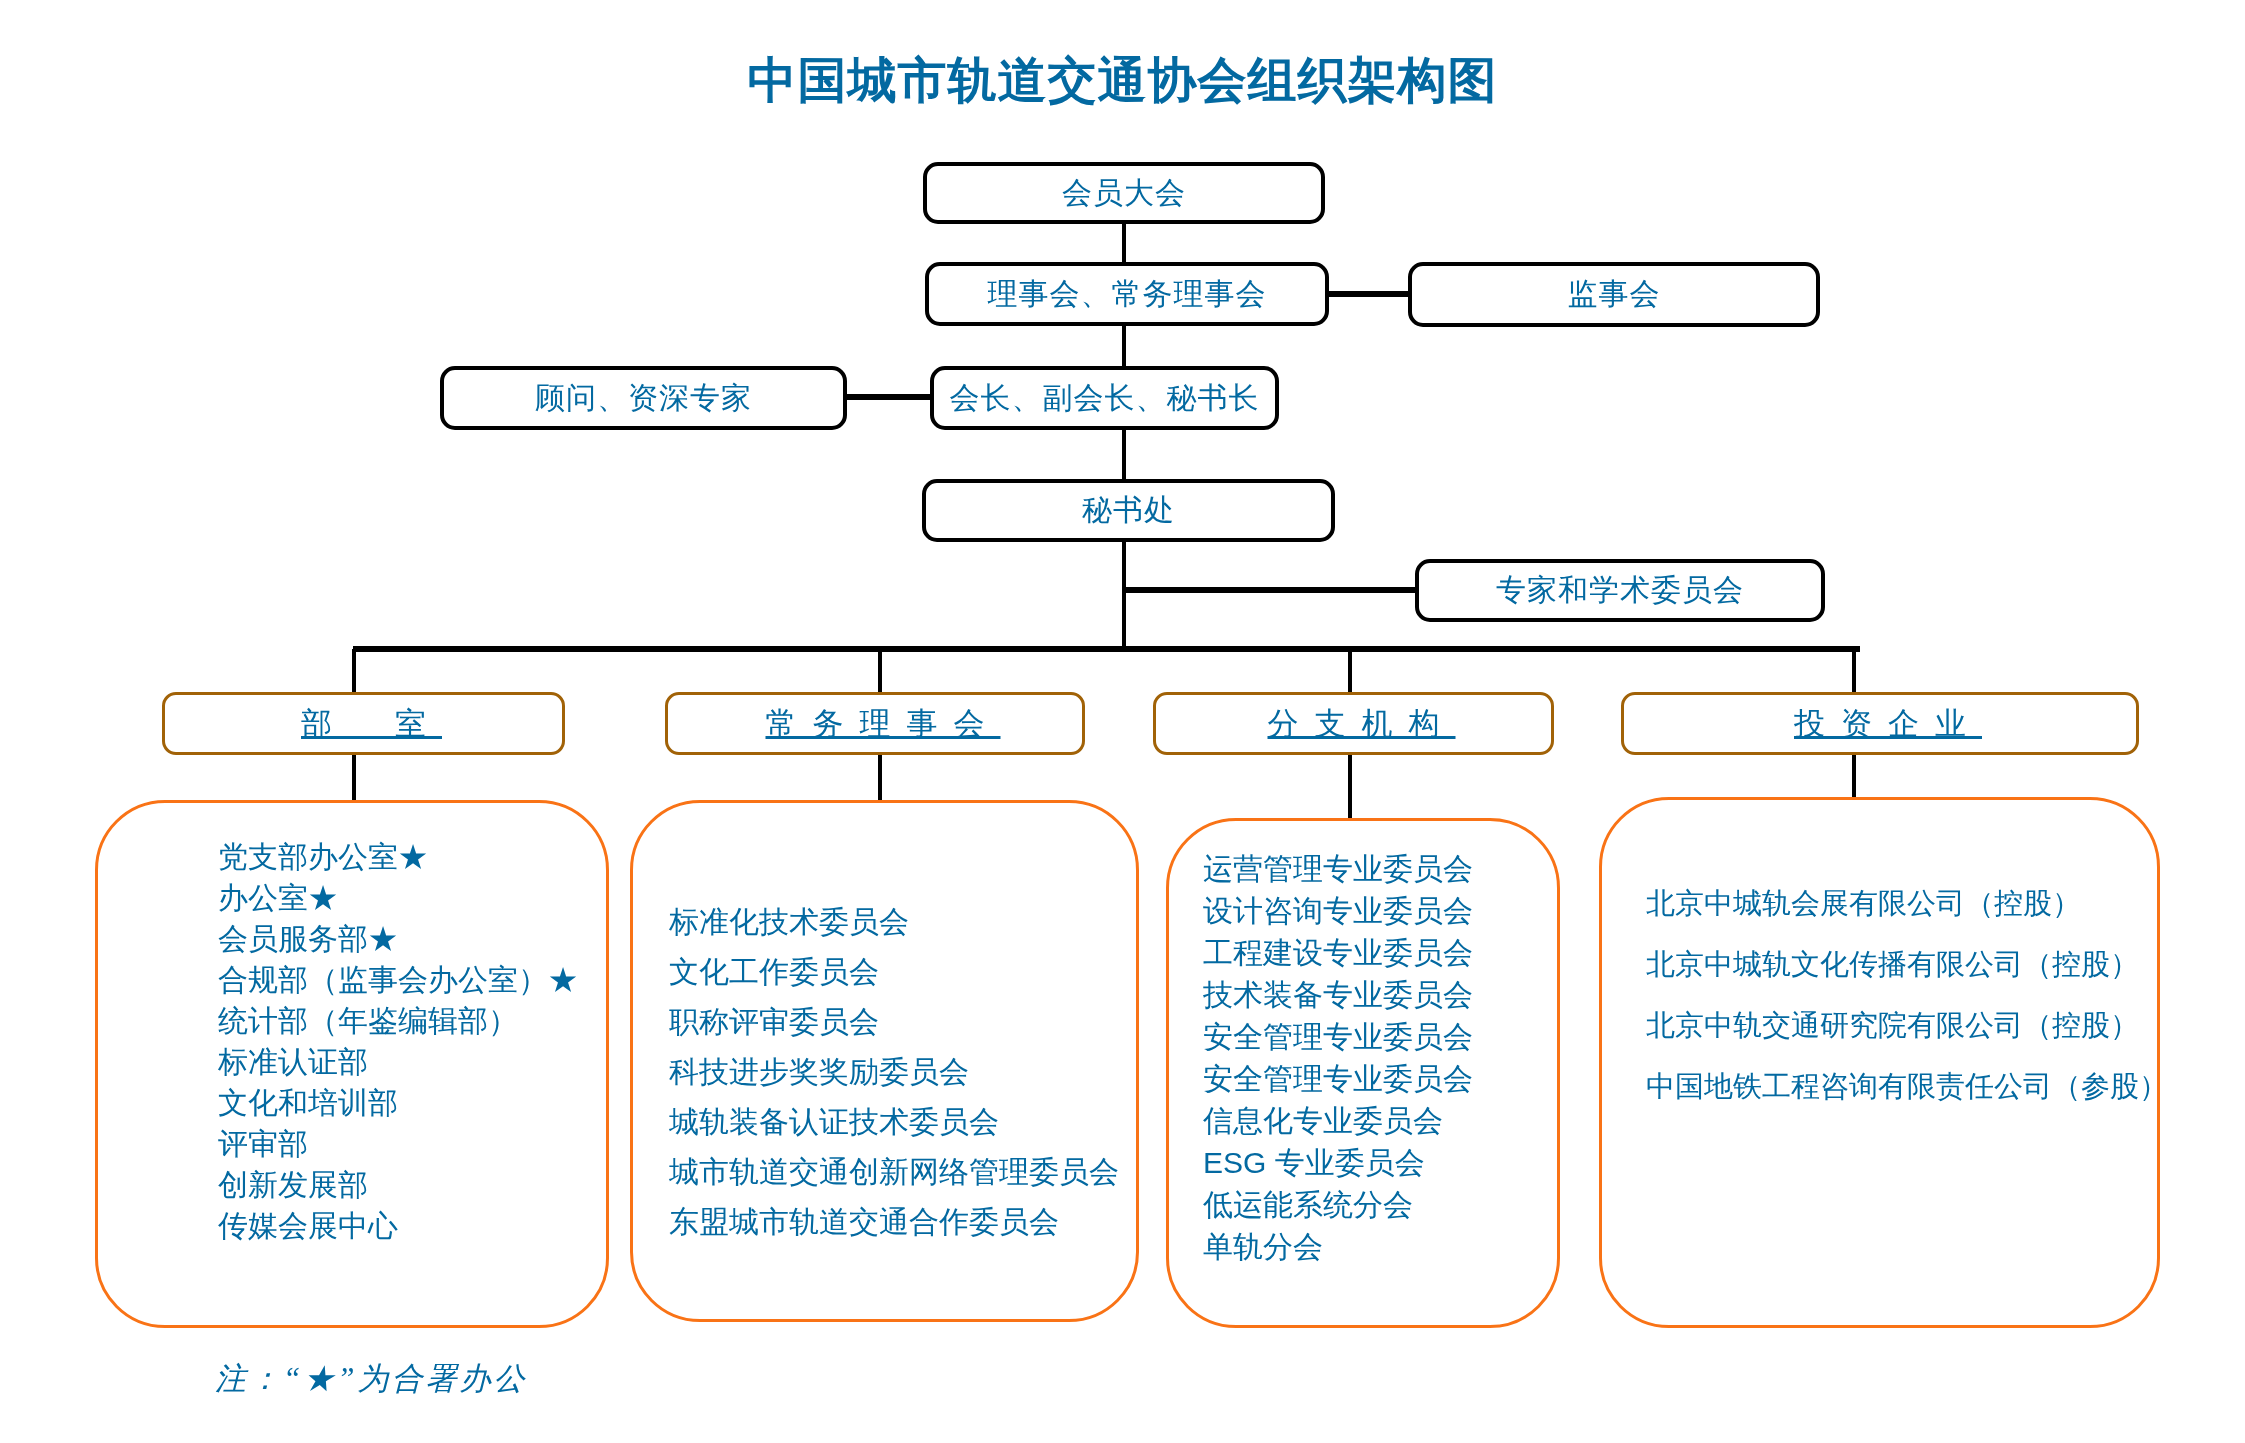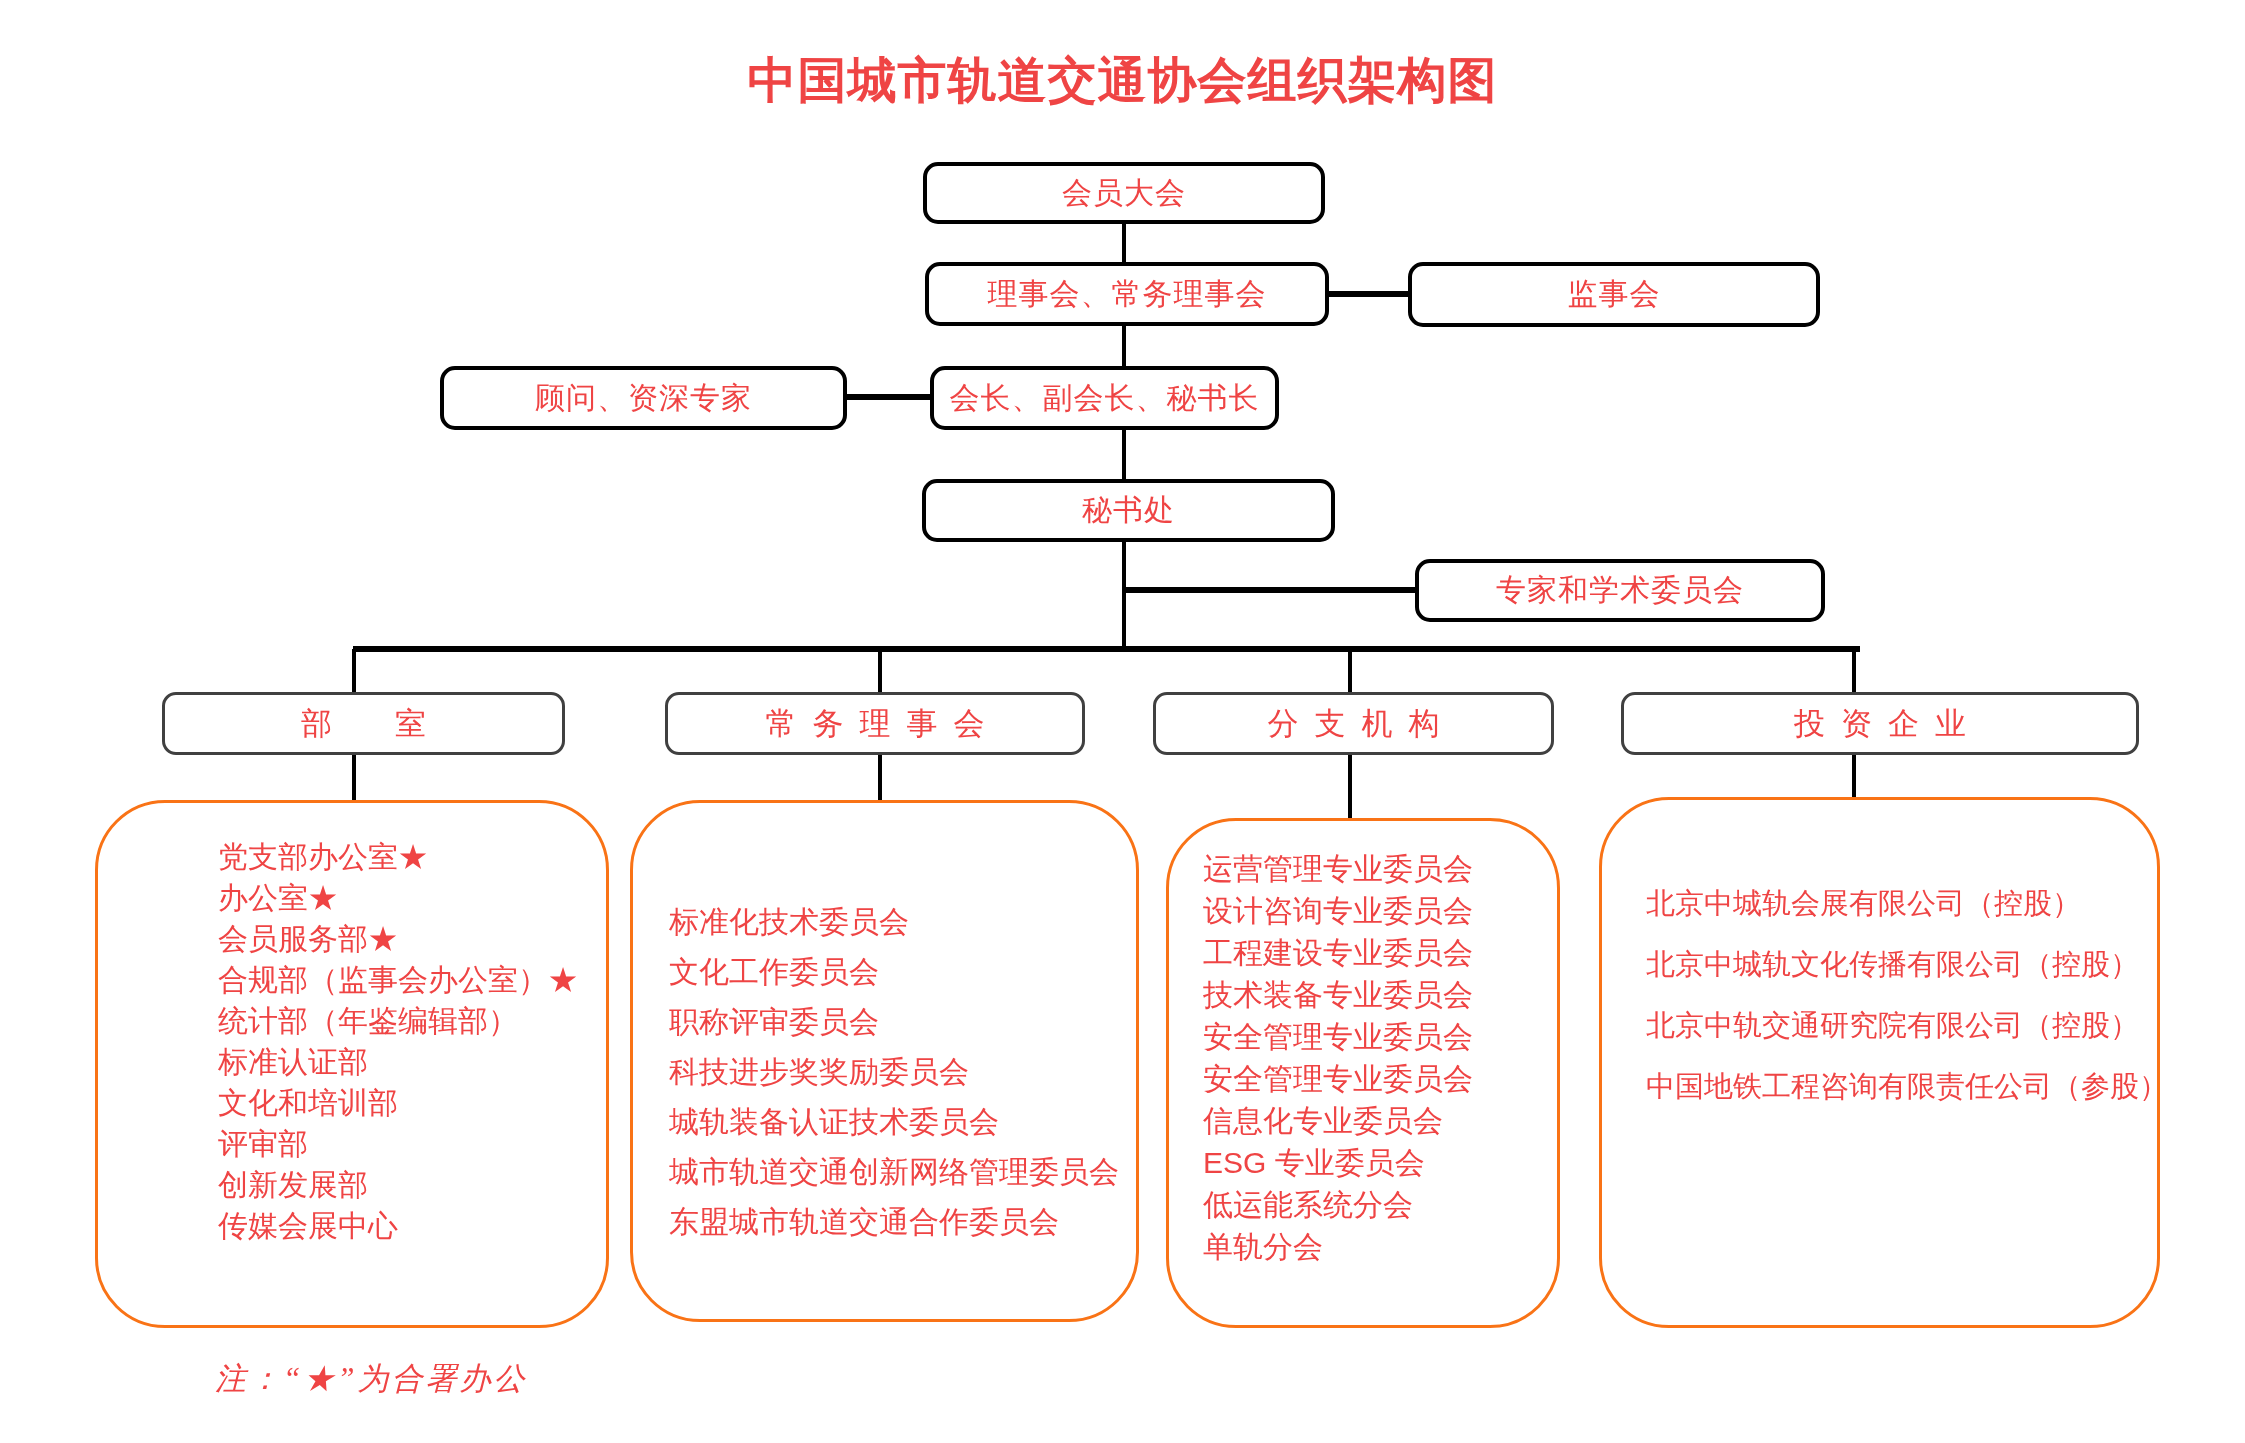--- a/index.html
+++ b/index.html
@@ -1,21 +1,21 @@
 <!DOCTYPE html>
 <html><head>
 <meta charset="utf-8">
 <style>
   html, body { margin: 0; padding: 0; background: #ffffff; }
   .canvas {
     position: relative;
     width: 2245px;
     height: 1443px;
     background: #ffffff;
-    color: #ef4444;
+    color: #0369a1;
     font-family: "Liberation Sans", sans-serif;
     overflow: hidden;
   }
   .title {
     position: absolute;
     left: 0; top: 48px;
     width: 100%;
     text-align: center;
     font-family: "Liberation Serif", serif;
     font-weight: bold;
@@ -31,30 +31,31 @@
     display: flex;
     align-items: center;
     justify-content: center;
     font-size: 30px;
     letter-spacing: 1px;
     white-space: nowrap;
   }
   .hbox {
     position: absolute;
     box-sizing: border-box;
-    border: 3px solid #404040;
+    border: 3px solid #a16207;
     border-radius: 14px;
     background: #ffffff;
     display: flex;
     align-items: center;
     justify-content: center;
     font-size: 31px;
     letter-spacing: 16px;
     text-indent: 16px;
     white-space: nowrap;
+    text-decoration: underline;
   }
   .bigbox {
     position: absolute;
     box-sizing: border-box;
     border: 3px solid #f97316;
     border-radius: 70px;
     background: #ffffff;
   }
   .list { position: absolute; left: 0; top: 0; right: 0; }
   .li { font-size: 30px; white-space: nowrap; }

